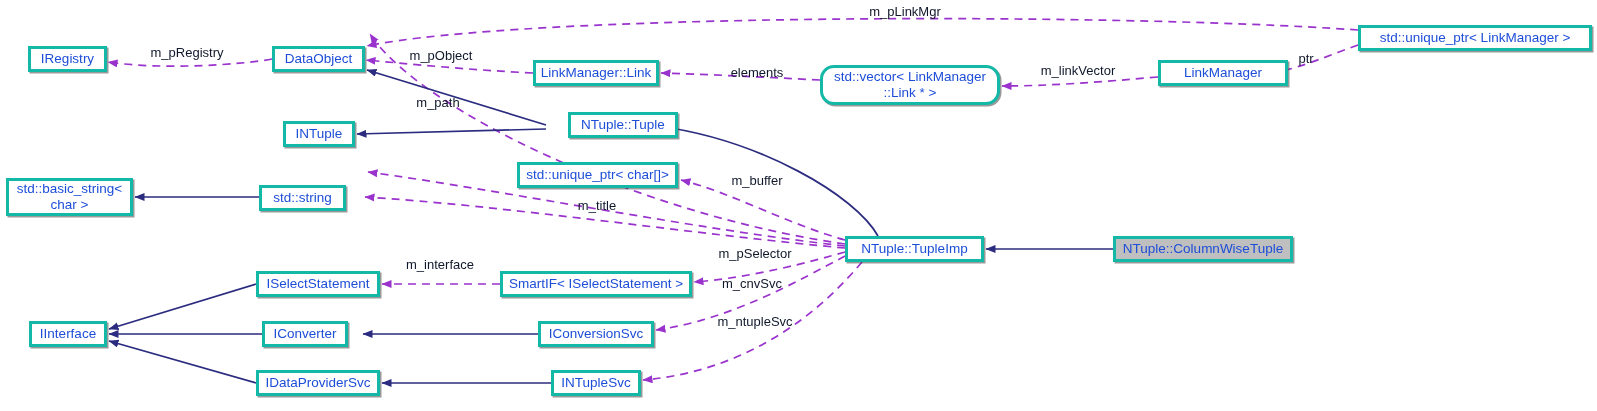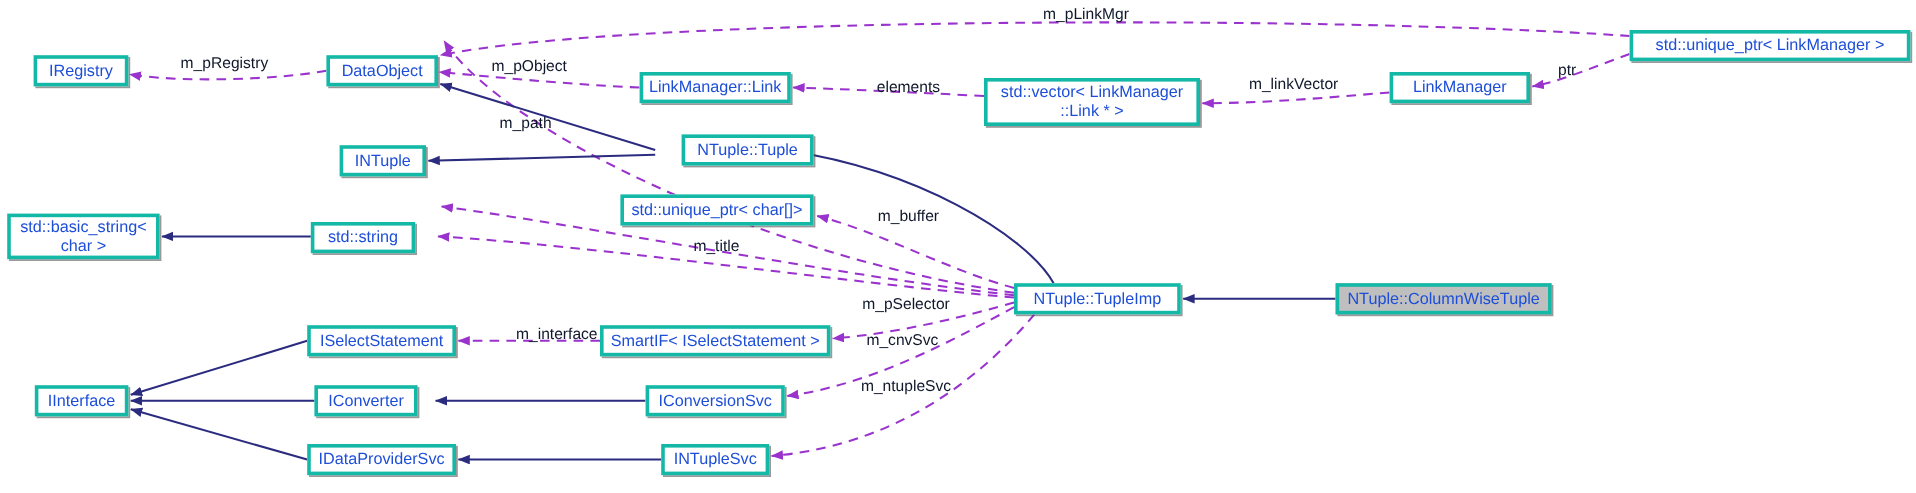--- a/index.html
+++ b/index.html
@@ -85,23 +85,23 @@
         <path d="M 275,334 L 109,334" fill="none" stroke="#2b2b7f" stroke-width="1.7" marker-end="url(#arrow-inherit)"></path>
         <path d="M 256,383 L 109,341" fill="none" stroke="#2b2b7f" stroke-width="1.7" marker-end="url(#arrow-inherit)"></path>
         <path d="M 538,334 L 363,334" fill="none" stroke="#2b2b7f" stroke-width="1.7" marker-end="url(#arrow-inherit)"></path>
         <path d="M 551,383 L 382,383" fill="none" stroke="#2b2b7f" stroke-width="1.7" marker-end="url(#arrow-inherit)"></path>
       </g>
   </svg>
   <div id="node-layer">
       <div class="node" style="left: 28px; top: 46px; width: 79px; height: 26px;">IRegistry</div>
       <div class="node" style="left: 272px; top: 46px; width: 93px; height: 26px;">DataObject</div>
       <div class="node" style="left: 533px; top: 60px; width: 126px; height: 26px;">LinkManager::Link</div>
-      <div class="node" style="left: 820px; top: 65px; width: 180px; height: 40px;">std::vector&lt; LinkManager
+      <div class="node" style="left: 820px; top: 65px; width: 180px; height: 40px; border-radius: 14px;">std::vector&lt; LinkManager
 ::Link * &gt;</div>
-      <div class="node" style="left: 1158px; top: 60px; width: 117px; height: 26px;">LinkManager</div>
+      <div class="node" style="left: 1158px; top: 60px; width: 130px; height: 26px;">LinkManager</div>
       <div class="node" style="left: 1358px; top: 25px; width: 234px; height: 26px;">std::unique_ptr&lt; LinkManager &gt;</div>
       <div class="node" style="left: 283px; top: 121px; width: 72px; height: 26px;">INTuple</div>
       <div class="node" style="left: 568px; top: 112px; width: 110px; height: 26px;">NTuple::Tuple</div>
       <div class="node" style="left: 6px; top: 178px; width: 127px; height: 38px;">std::basic_string&lt;
 char &gt;</div>
       <div class="node" style="left: 259px; top: 185px; width: 87px; height: 26px;">std::string</div>
       <div class="node" style="left: 517px; top: 162px; width: 161px; height: 26px;">std::unique_ptr&lt; char[]&gt;</div>
       <div class="node" style="left: 845px; top: 236px; width: 139px; height: 26px;">NTuple::TupleImp</div>
       <div class="node highlight" style="left: 1113px; top: 236px; width: 180px; height: 26px;">NTuple::ColumnWiseTuple</div>
       <div class="node" style="left: 256px; top: 271px; width: 124px; height: 26px;">ISelectStatement</div>
@@ -118,15 +118,15 @@
       <div class="edge-label" style="left: 905px; top: 11px;">m_pLinkMgr</div>
       <div class="edge-label" style="left: 757px; top: 72px;">elements</div>
       <div class="edge-label" style="left: 1078px; top: 70px;">m_linkVector</div>
       <div class="edge-label" style="left: 1306px; top: 58px;">ptr</div>
       <div class="edge-label" style="left: 438px; top: 102px;">m_path</div>
       <div class="edge-label" style="left: 757px; top: 180px;">m_buffer</div>
       <div class="edge-label" style="left: 597px; top: 205px;">m_title</div>
       <div class="edge-label" style="left: 755px; top: 253px;">m_pSelector</div>
       <div class="edge-label" style="left: 752px; top: 283px;">m_cnvSvc</div>
       <div class="edge-label" style="left: 755px; top: 321px;">m_ntupleSvc</div>
-      <div class="edge-label" style="left: 440px; top: 278px; margin-left: 24px;">m_interface</div>
+      <div class="edge-label" style="left: 440px; top: 264px;">m_interface</div>
     </div>
 </div>
 
 </body></html>

